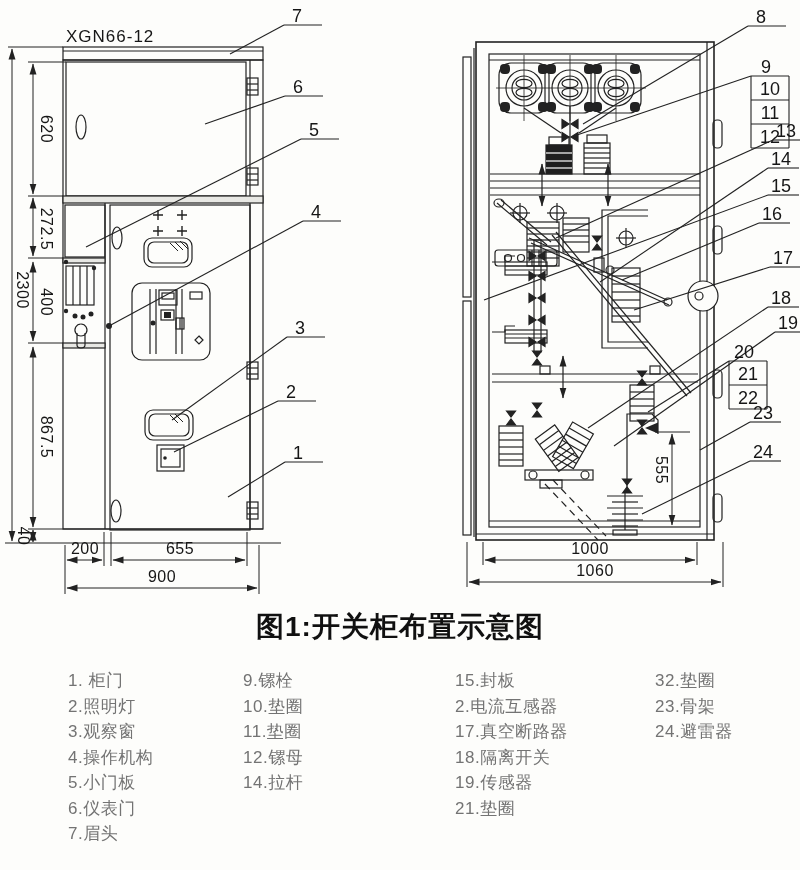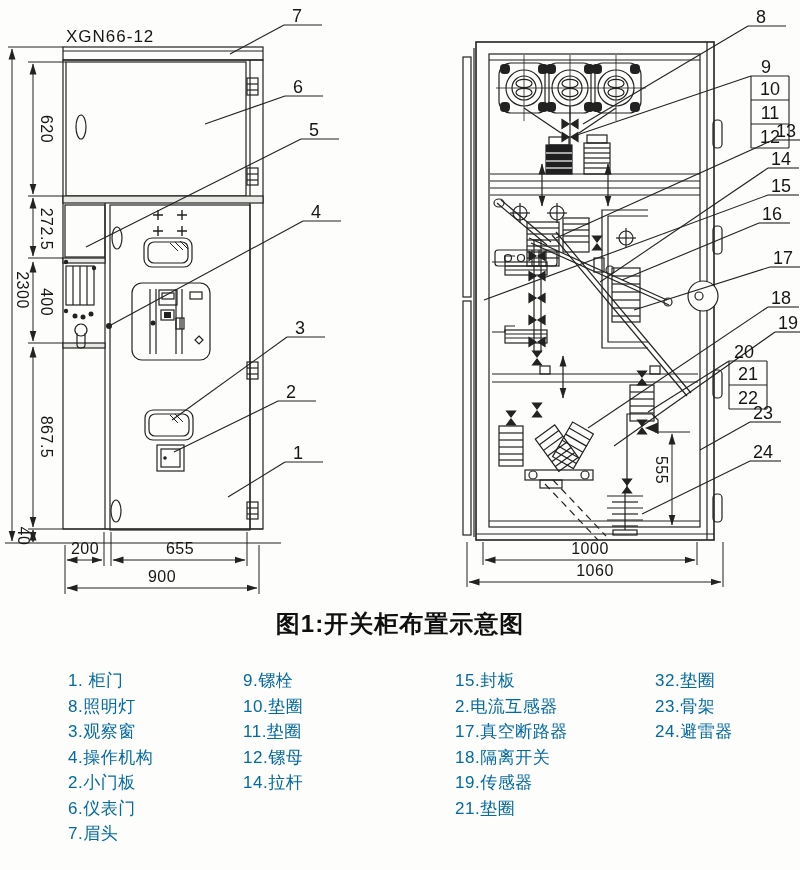--- a/index.html
+++ b/index.html
@@ -11,27 +11,27 @@
     position:relative;
     overflow:hidden;
   }
   .stage{position:absolute;left:0;top:0;width:800px;height:870px;}
   svg text{fill:#161616;}
   .dim{font-size:16px;letter-spacing:0.5px;}
   .callout{font-size:18px;}
   .model{font-size:17px;letter-spacing:1px;}
   .caption{
     position:absolute;left:0;top:608px;width:800px;
-    text-align:center;font-size:24px;font-weight:600;color:#101010;
+    text-align:center;font-size:28px;font-weight:600;color:#101010;
     letter-spacing:1px;
   }
   .legend{position:absolute;left:0;top:668px;width:800px;height:195px;}
   .legend-col{position:absolute;top:0;}
   .legend-item{
-    font-size:17px;line-height:25.5px;color:#0369a1;
+    font-size:17px;line-height:25.5px;color:#737373;
     white-space:nowrap;letter-spacing:0.5px;
   }
 </style>
 </head>
 <body>
 
 <div class="stage">
 <svg width="800" height="665" viewBox="0 0 800 665">
   <defs>
     <marker id="ah" markerWidth="12" markerHeight="9" refX="10.5" refY="4.5" orient="auto-start-reverse" markerUnits="userSpaceOnUse">
@@ -485,24 +485,24 @@
     <line x1="750" y1="461" x2="781" y2="461"></line>
         <line x1="750" y1="461" x2="642" y2="514"></line>
   </g>
 </svg>
 
 <div class="caption">图1:开关柜布置示意图</div>
 
 <div class="legend">
   <div class="legend-col" style="left:68px">
     <div class="legend-item">1. 柜门</div>
-    <div class="legend-item">8.照明灯</div>
+    <div class="legend-item">2.照明灯</div>
     <div class="legend-item">3.观察窗</div>
     <div class="legend-item">4.操作机构</div>
-    <div class="legend-item">2.小门板</div>
+    <div class="legend-item">5.小门板</div>
     <div class="legend-item">6.仪表门</div>
     <div class="legend-item">7.眉头</div>
   </div>
   <div class="legend-col" style="left:243px">
     <div class="legend-item">9.镙栓</div>
     <div class="legend-item">10.垫圈</div>
     <div class="legend-item">11.垫圈</div>
     <div class="legend-item">12.镙母</div>
     <div class="legend-item">14.拉杆</div>
   </div>

